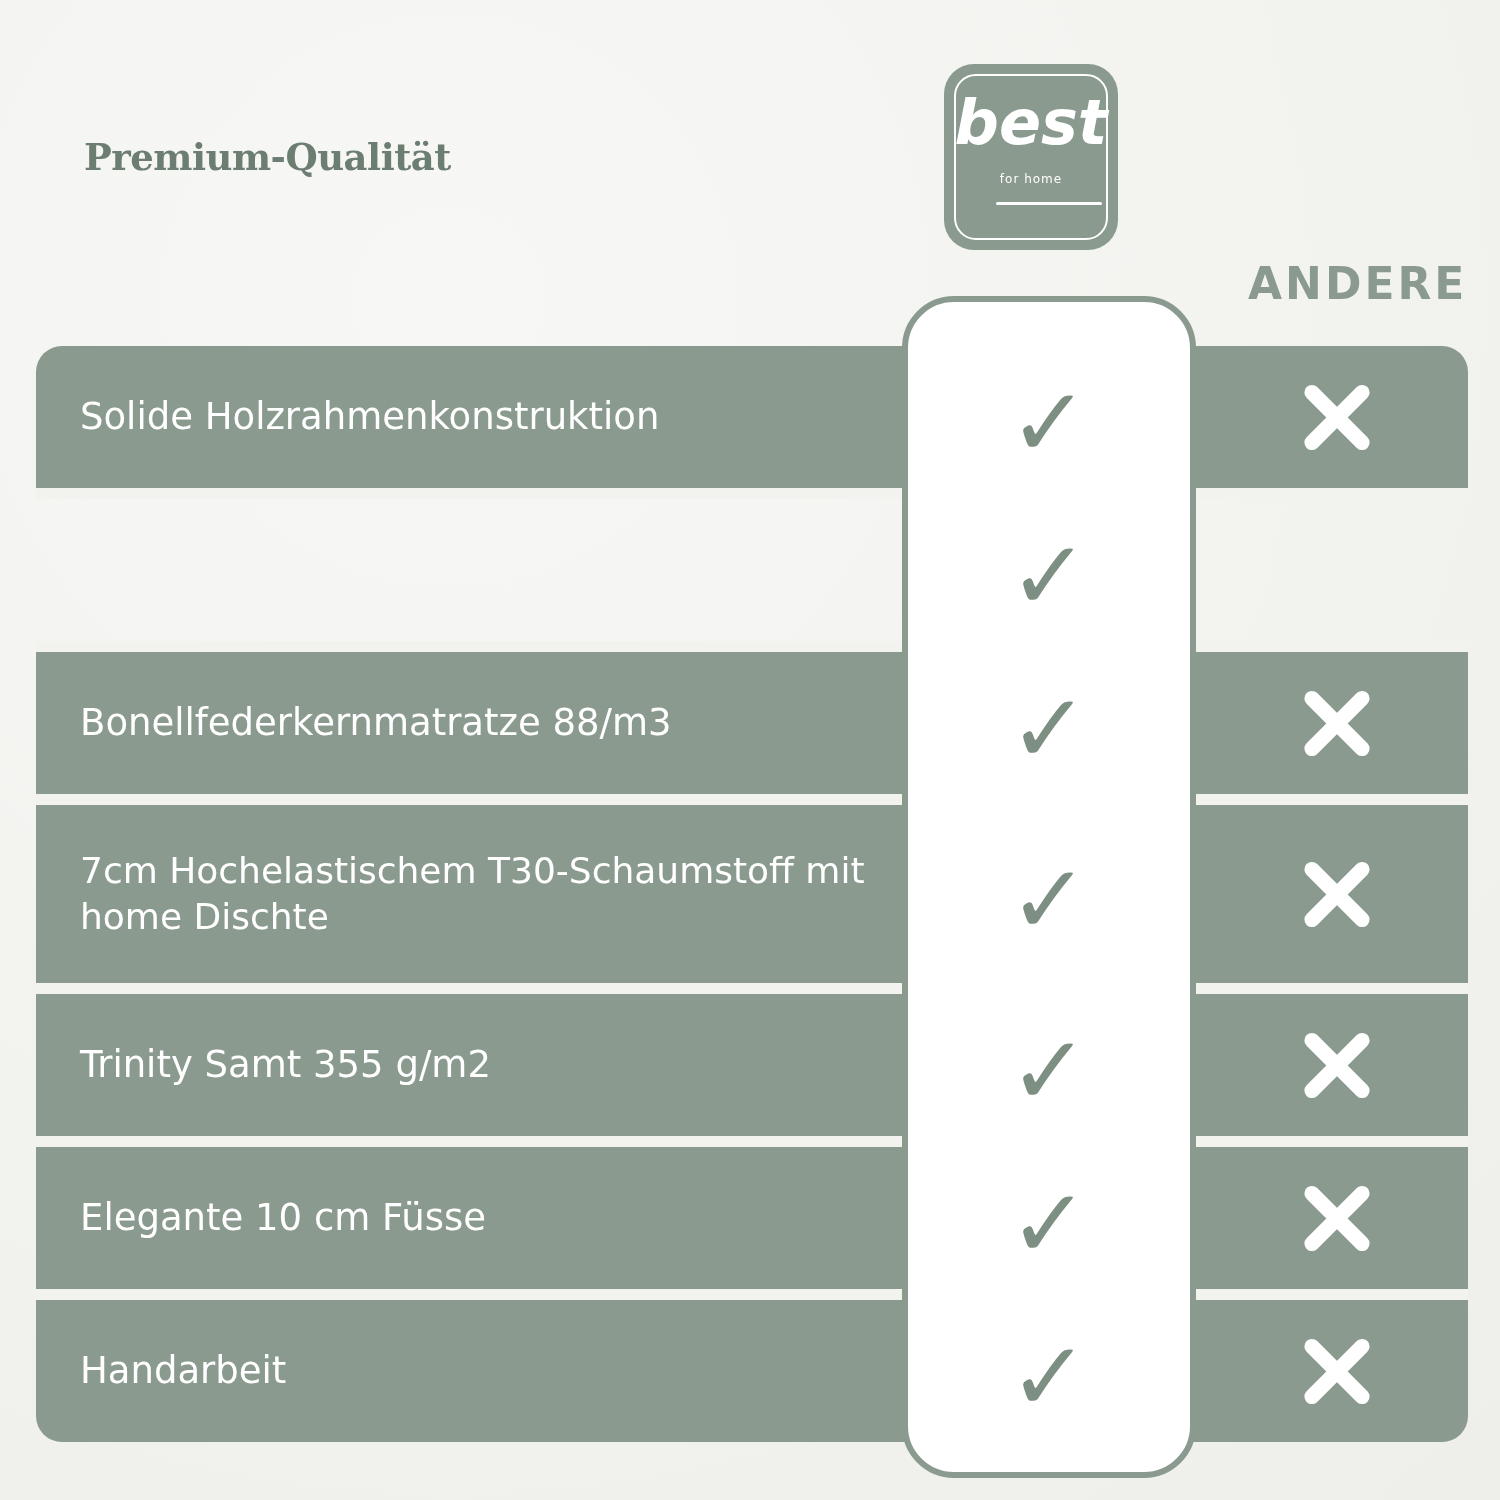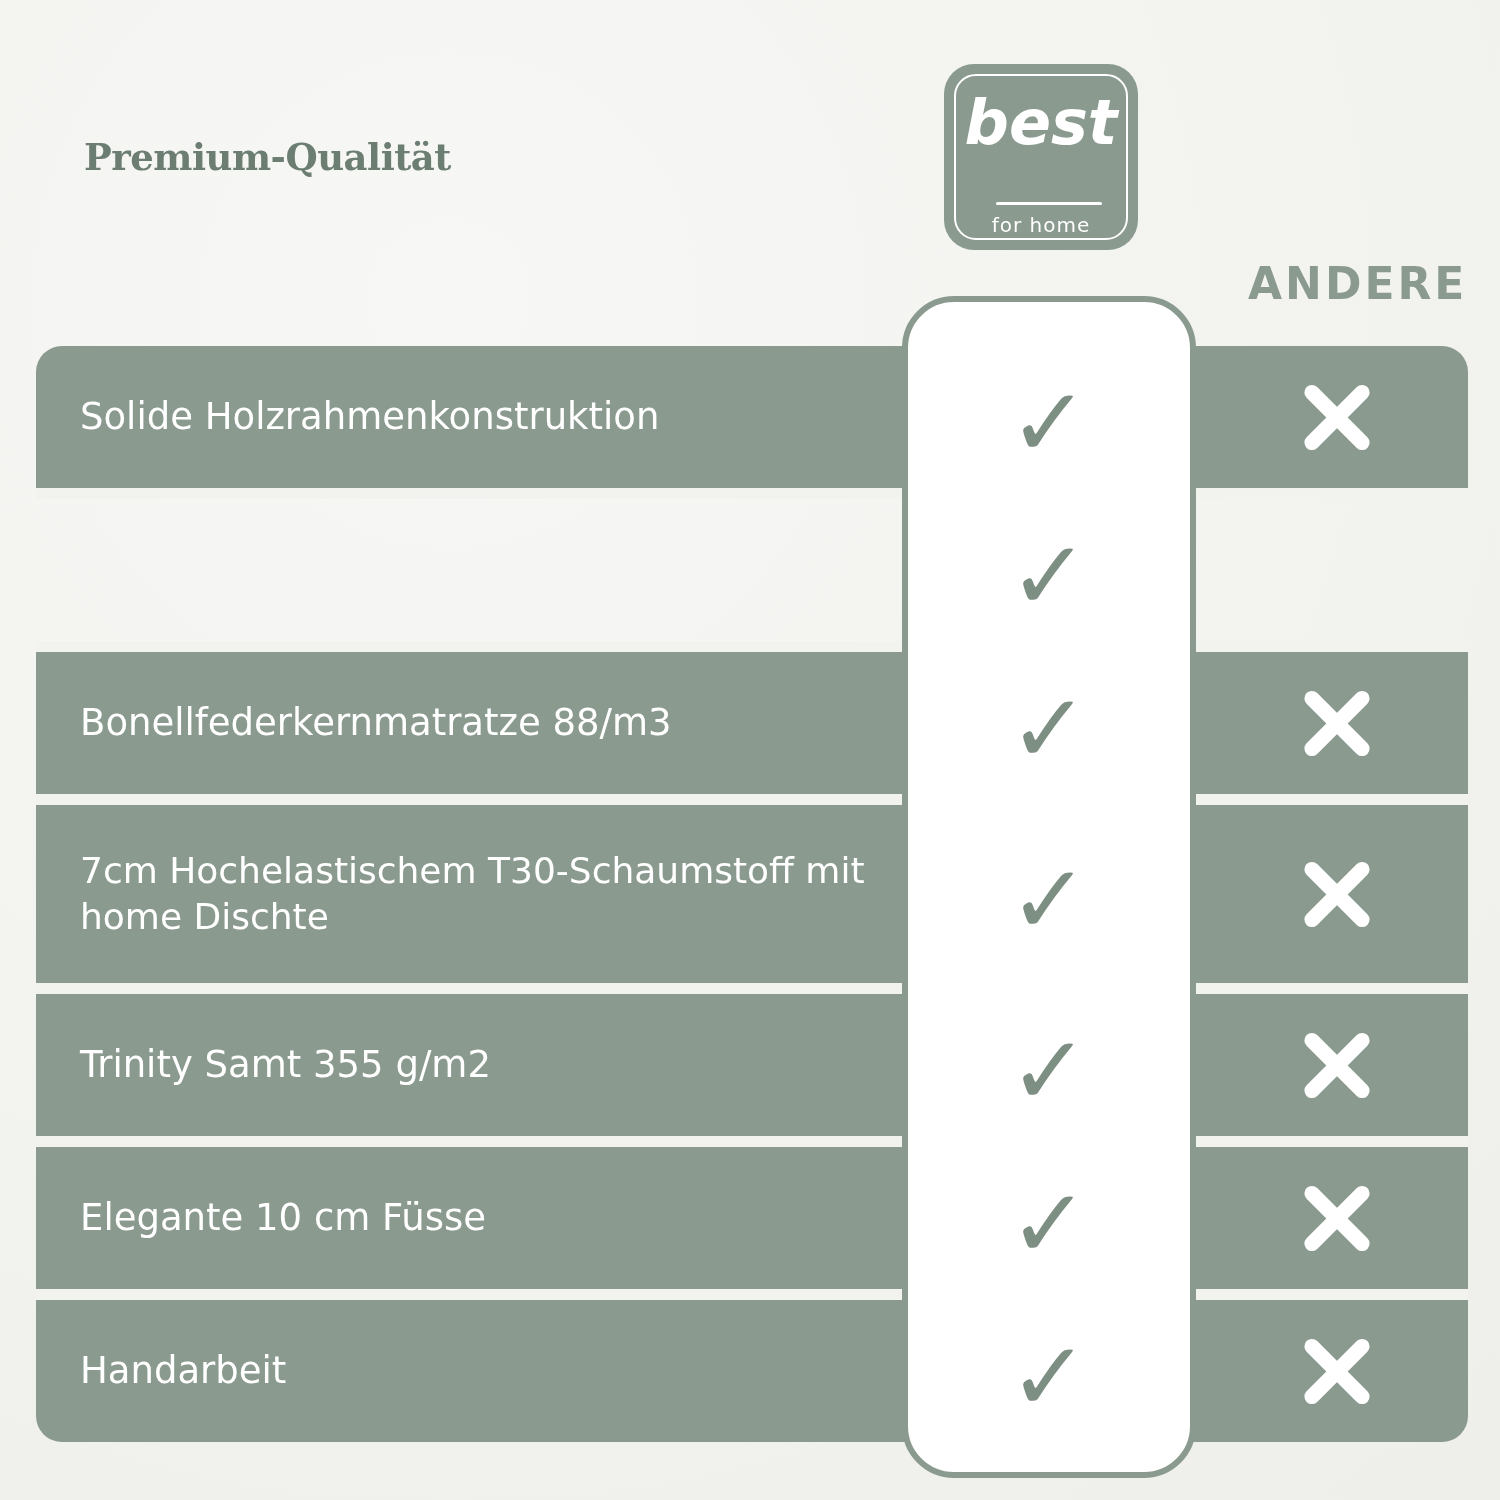--- a/index.html
+++ b/index.html
@@ -32,21 +32,21 @@
     color: #6c7d72;
     letter-spacing: -0.5px;
     white-space: nowrap;
   }
 
   
   .logo {
     position: absolute;
     left: 944px;
     top: 64px;
-    width: 194px;
+    width: 174px;
     height: 186px;
     background: #8a9a8f;
     border-radius: 30px;
     box-sizing: border-box;
     text-decoration: underline;
   }
   .logo-inner {
     position: absolute;
     left: 10px;
     top: 10px;
@@ -69,24 +69,23 @@
     color: #ffffff;
     line-height: 1;
   }
   .logo-sub {
     position: absolute;
     left: 0;
     right: 0;
     top: 108px;
     text-align: center;
     font-family: "DejaVu Sans", sans-serif;
-    font-size: 20px;
+    font-size: 12px;
     color: #ffffff;
     letter-spacing: 1px;
-    margin-top: 41px;
   }
   .logo-underline {
     position: absolute;
     left: 52px;
     width: 106px;
     top: 138px;
     height: 3px;
     background: #ffffff;
     border-radius: 2px;
   }

